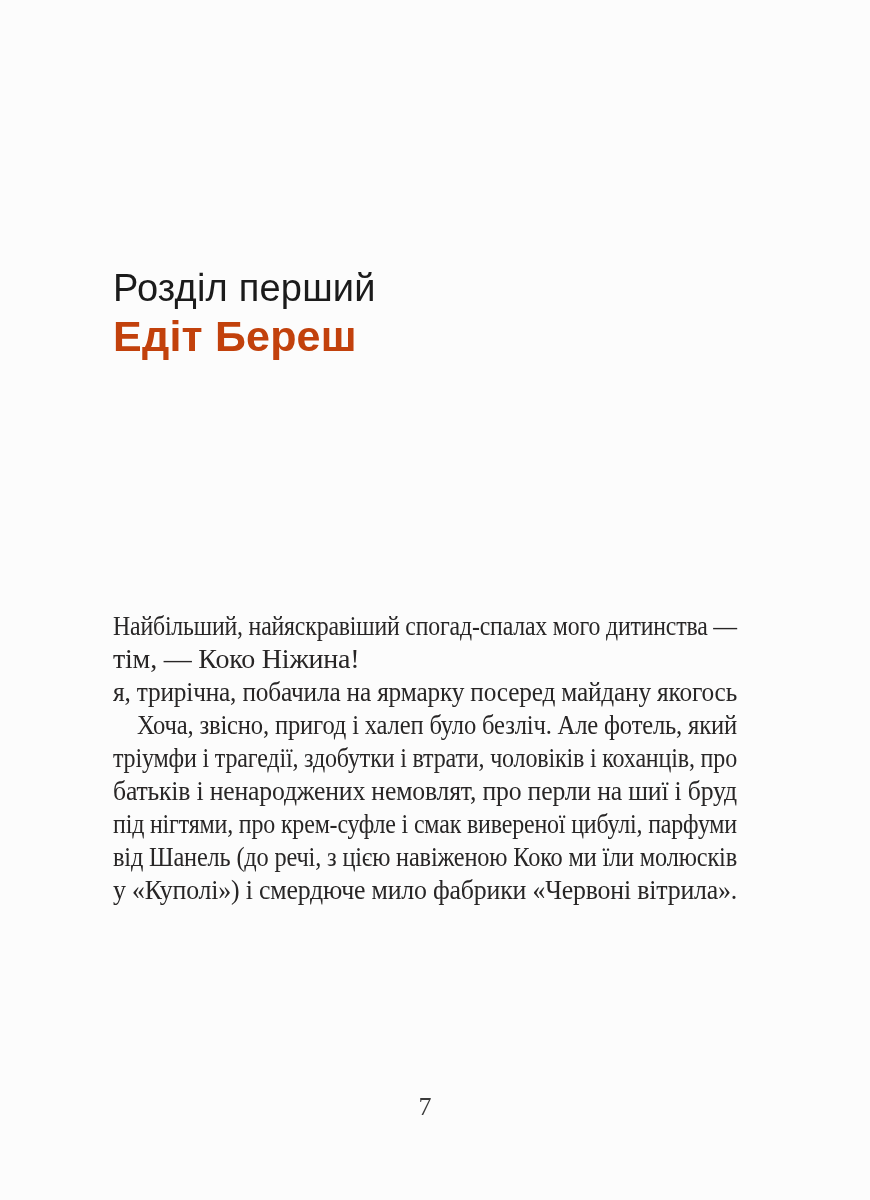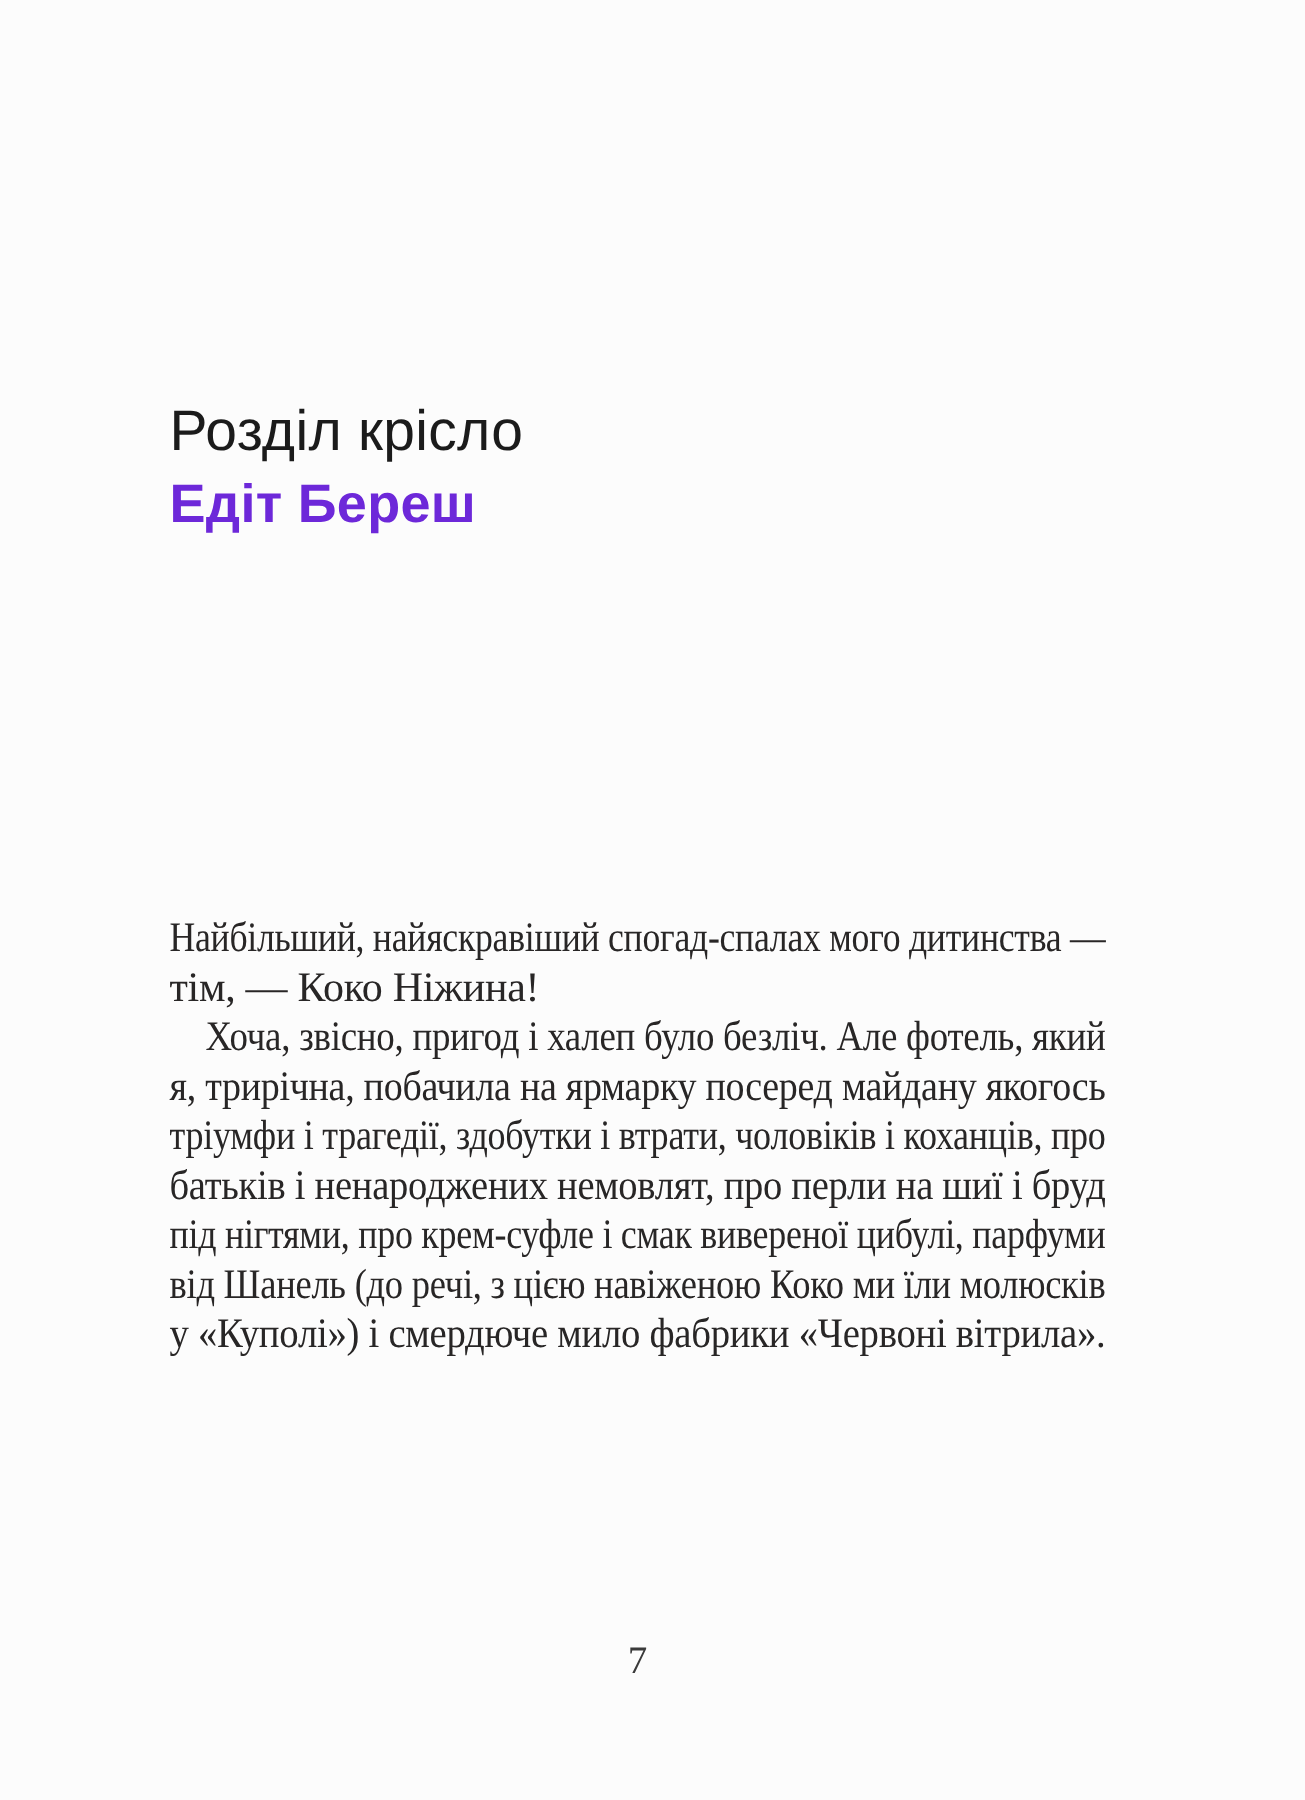--- a/index.html
+++ b/index.html
@@ -25,24 +25,24 @@
   .chapter-label {
     font-family: "Liberation Sans", "DejaVu Sans", sans-serif;
     font-size: 38px;
     line-height: 47px;
     font-weight: 400;
     color: #1b1b1b;
     letter-spacing: 0.2px;
   }
   .chapter-title {
     font-family: "Liberation Sans", "DejaVu Sans", sans-serif;
-    font-size: 36px;
+    font-size: 43px;
     line-height: 48px;
     font-weight: 700;
-    color: #6d28d9;
+    color: #c2410c;
     letter-spacing: 0.2px;
   }
   
   .body-text {
     position: absolute;
     left: 113px;
     top: 609px;
     width: 624px;
     font-size: 28px;
     color: #282626;
@@ -73,32 +73,32 @@
     line-height: 33px;
     color: #3a3a3a;
   }
 </style>
 </head>
 <body>
 
 <div class="book-page">
 
   <header class="chapter-heading">
-    <div class="chapter-label">Розділ крісло</div>
+    <div class="chapter-label">Розділ перший</div>
     <div class="chapter-title">Едіт Береш</div>
   </header>
 
   <main class="body-text">
       <div class="paragraph">
         <div class="line"><span class="line-inner" style="transform: scaleX(0.849829);">Найбільший, найяскравіший спогад-спалах мого дитинства —</span></div>
         <div class="line last-line"><span class="line-inner" style="transform: scaleX(1);">тім, — Коко Ніжина!</span></div>
       </div>
       <div class="paragraph">
+        <div class="line"><span class="line-inner" style="transform: scaleX(0.904245);">я, трирічна, побачила на ярмарку посеред майдану якогось</span></div>
         <div class="line first-indent"><span class="line-inner" style="transform: scaleX(0.879121);">Хоча, звісно, пригод і халеп було безліч. Але фотель, який</span></div>
-        <div class="line"><span class="line-inner" style="transform: scaleX(0.904245);">я, трирічна, побачила на ярмарку посеред майдану якогось</span></div>
         <div class="line"><span class="line-inner" style="transform: scaleX(0.85834);">тріумфи і трагедії, здобутки і втрати, чоловіків і коханців, про</span></div>
         <div class="line"><span class="line-inner" style="transform: scaleX(0.918175);">батьків і ненароджених немовлят, про перли на шиї і бруд</span></div>
         <div class="line"><span class="line-inner" style="transform: scaleX(0.855399);">під нігтями, про крем-суфле і смак вивереної цибулі, парфуми</span></div>
         <div class="line"><span class="line-inner" style="transform: scaleX(0.869933);">від Шанель (до речі, з цією навіженою Коко ми їли молюсків</span></div>
         <div class="line last-line"><span class="line-inner" style="transform: scaleX(0.922395);">у «Куполі») і смердюче мило фабрики «Червоні вітрила».</span></div>
       </div>
     </main>
 
   <footer class="page-footer">
     <div class="page-number">7</div>

